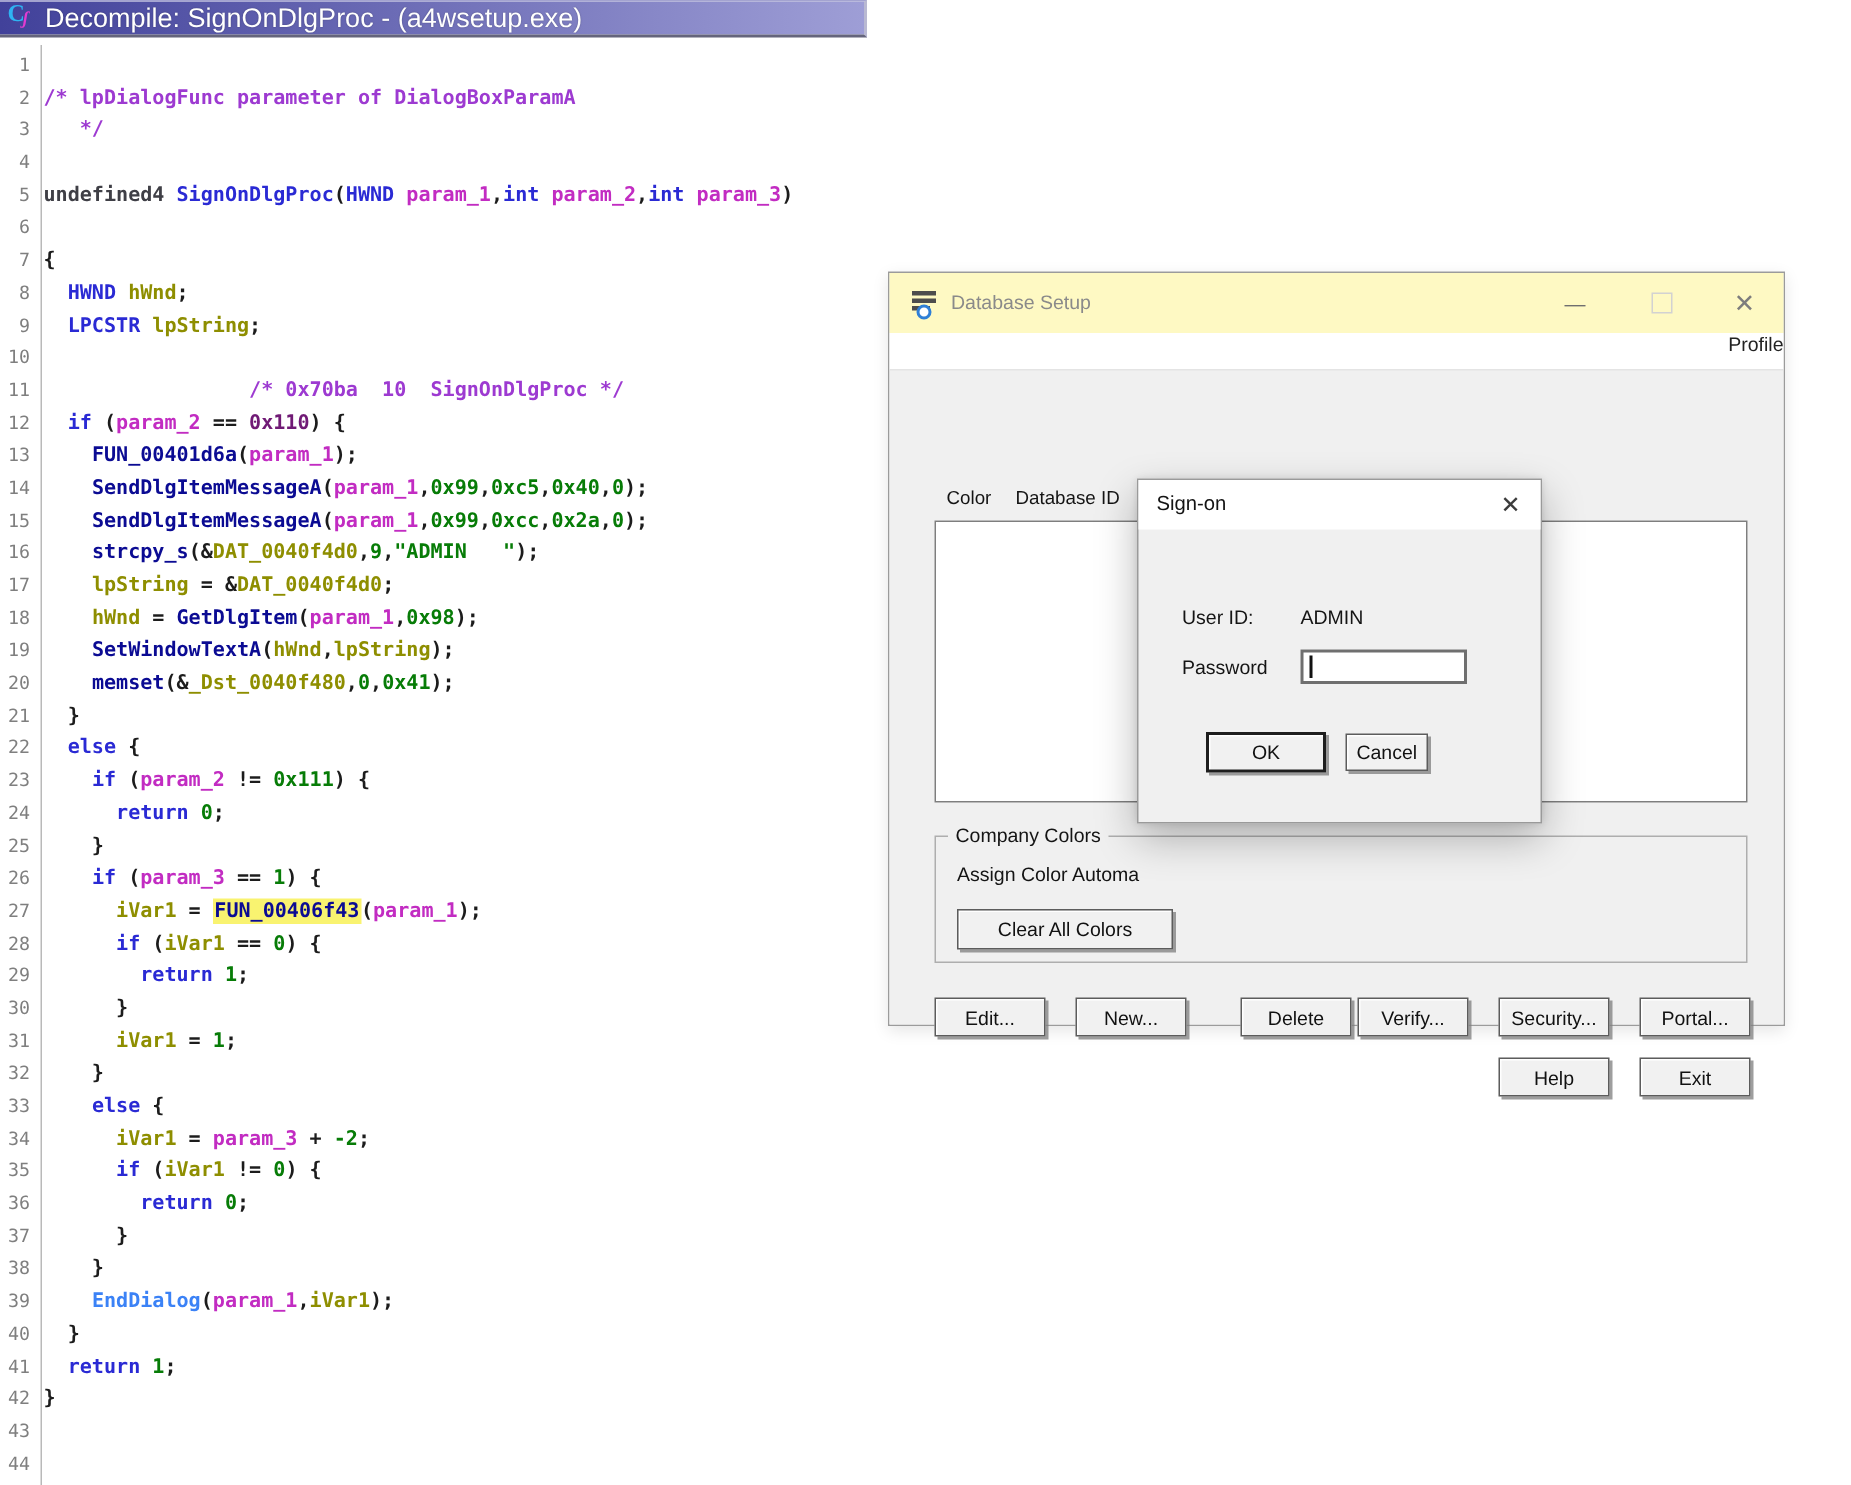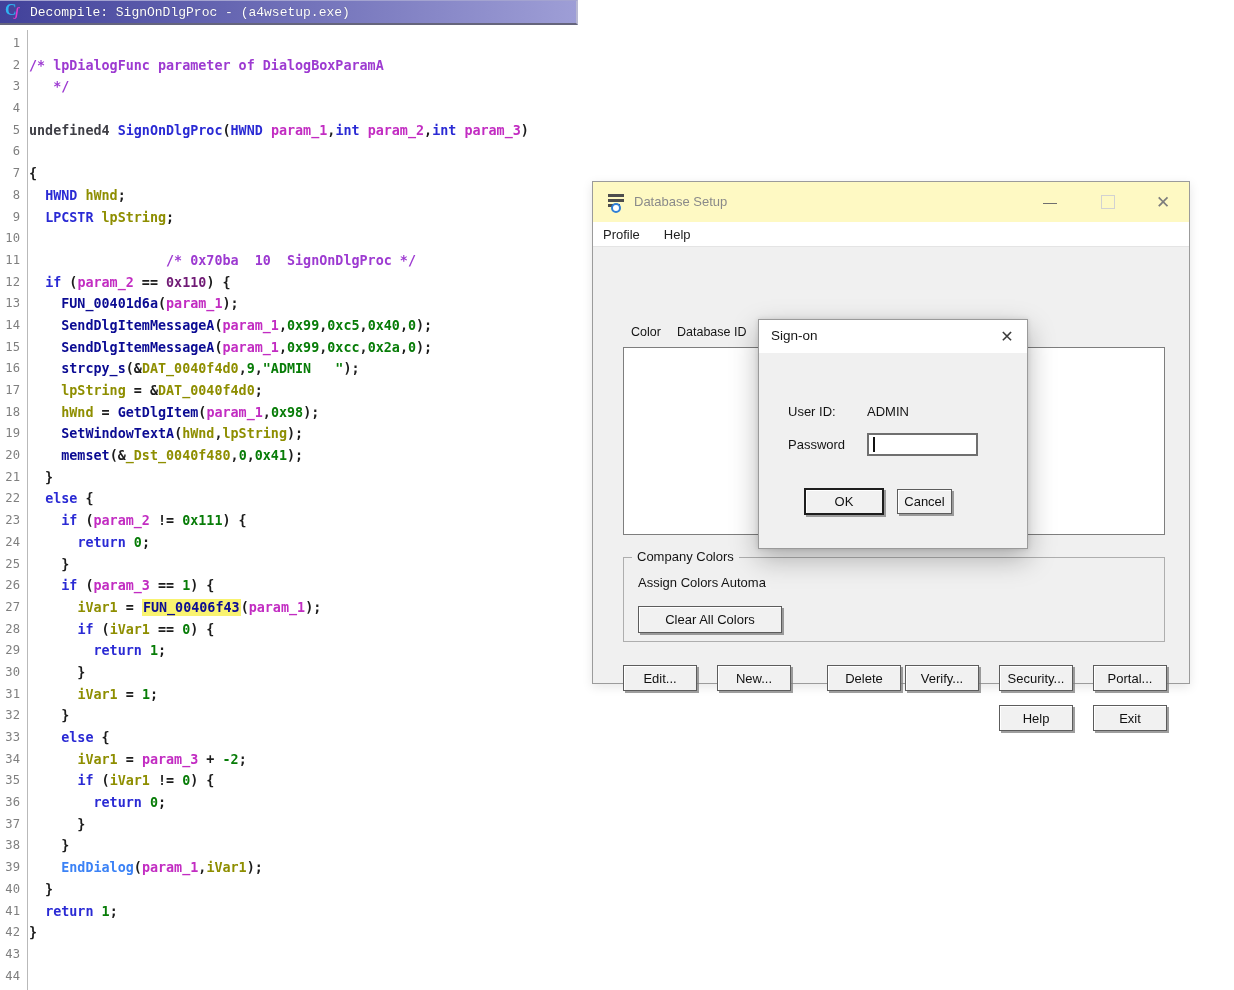--- a/index.html
+++ b/index.html
@@ -8,22 +8,22 @@
 
   
   #gtitlebar{position:absolute;left:0;top:2;width:578px;height:25px;
              border-top:1px solid #a3a3d0;border-bottom:2px solid #65657c;
              border-right:2px solid #b9b9d2;display:flex;align-items:center;box-sizing:border-box;}
   #gtitlebar .gicon{position:relative;width:20px;height:20px;margin-left:4px;flex:0 0 auto;}
   #gtitlebar .gicon i{position:absolute;left:1px;top:-1px;font:bold 16px "Liberation Serif",serif;
                       font-style:normal;color:#2fb3f2;}
   #gtitlebar .gicon em{position:absolute;left:11px;top:3px;font:bold italic 12px "Liberation Serif",serif;
                        color:#e23bd0;}
-  #gtitlebar .gtitle{color:#ffffff;font-size:13px;margin-left:6px;white-space:nowrap;
-                     text-shadow:0 0 1px rgba(0,0,0,.35);font-family:Liberation Mono, monospace;}
+  #gtitlebar .gtitle{color:#ffffff;font-size:18px;margin-left:6px;white-space:nowrap;
+                     text-shadow:0 0 1px rgba(0,0,0,.35);}
   #gutline{position:absolute;left:27px;top:30px;width:1px;height:960px;background:#b9b9b9;}
   #gutter{position:absolute;left:0;top:33px;width:20px;text-align:right;
           font-family:"DejaVu Sans Mono",monospace;font-size:12.2px;color:#7f7f7f;}
   #gutter .num{height:21.7px;line-height:21.7px;}
   #code{position:absolute;left:29px;top:33px;right:640px;
         font-family:"DejaVu Sans Mono",monospace;font-size:13.4px;font-weight:bold;}
   #code .cl{height:21.7px;line-height:21.7px;white-space:pre;}
   #code .hl{padding:1px 1px;}
 
   
@@ -43,21 +43,21 @@
   #dbicon .gear{position:absolute;left:3px;top:9px;width:6px;height:6px;border:2px solid #2f7fd6;
                 border-radius:50%;background:#fff;box-sizing:content-box;}
   #dbtitletext{position:absolute;left:41px;top:12px;font-size:13px;color:#8a8a8a;}
   .winctl{position:absolute;top:0;height:40px;width:34px;display:flex;align-items:center;
           justify-content:center;color:#6e6e6e;font-size:14px;}
   #db-min{left:440px;color:#6f6f6f;}
   #db-max{left:498px;}
   #db-max .sq{width:12px;height:12px;border:1px solid #d2d2d2;}
   #db-close{left:553px;font-size:17px;color:#7d7d7d;}
   #dbmenu{position:absolute;left:0;top:40px;right:0;height:24px;background:#fff;
-          display:flex;align-items:center;padding-left:10px;gap:24px;}
+          display:flex;align-items:flex-end;padding-left:10px;gap:24px;flex-direction:column;}
   #dbmenu .mi{font-size:13px;color:#222;}
   #dbclient{position:absolute;left:0;top:64px;right:0;bottom:0;background:#f0f0f0;
             border-top:1px solid #e4e4e4;}
   #cols span{position:absolute;top:78px;font-size:12.5px;color:#141414;}
   #cols span:nth-child(1){left:38px;}
   #cols span:nth-child(2){left:84px;}
   #cols span:nth-child(3){left:171px;}
   #dblist{position:absolute;left:30px;top:100px;width:542px;height:188px;background:#ffffff;
           border:1px solid #7e7e7e;box-sizing:border-box;}
   #groupbox{position:absolute;left:30px;top:310px;width:542px;height:85px;
@@ -216,21 +216,21 @@
       </div>
     <div id="dbclient">
       <div id="cols">
           <span>Color</span>
           <span>Database ID</span>
           <span>Description</span>
         </div>
       <div id="dblist"></div>
       <div id="groupbox">
         <span id="grouplabel">Company Colors</span>
-        <span id="autolabel">Assign Colors Automa</span>
+        <span id="autolabel">Assign Color Automa</span>
         <button id="clearbtn" class="btn">Clear All Colors</button>
       </div>
       <div id="row1">
           <button class="btn" style="left: 0px;">Edit...</button>
           <button class="btn" style="left: 94px;">New...</button>
           <button class="btn" style="left: 188px; margin-left: 16px;">Delete</button>
           <button class="btn" style="left: 282px;">Verify...</button>
           <button class="btn" style="left: 376px;">Security...</button>
           <button class="btn" style="left: 470px;">Portal...</button>
         </div>

